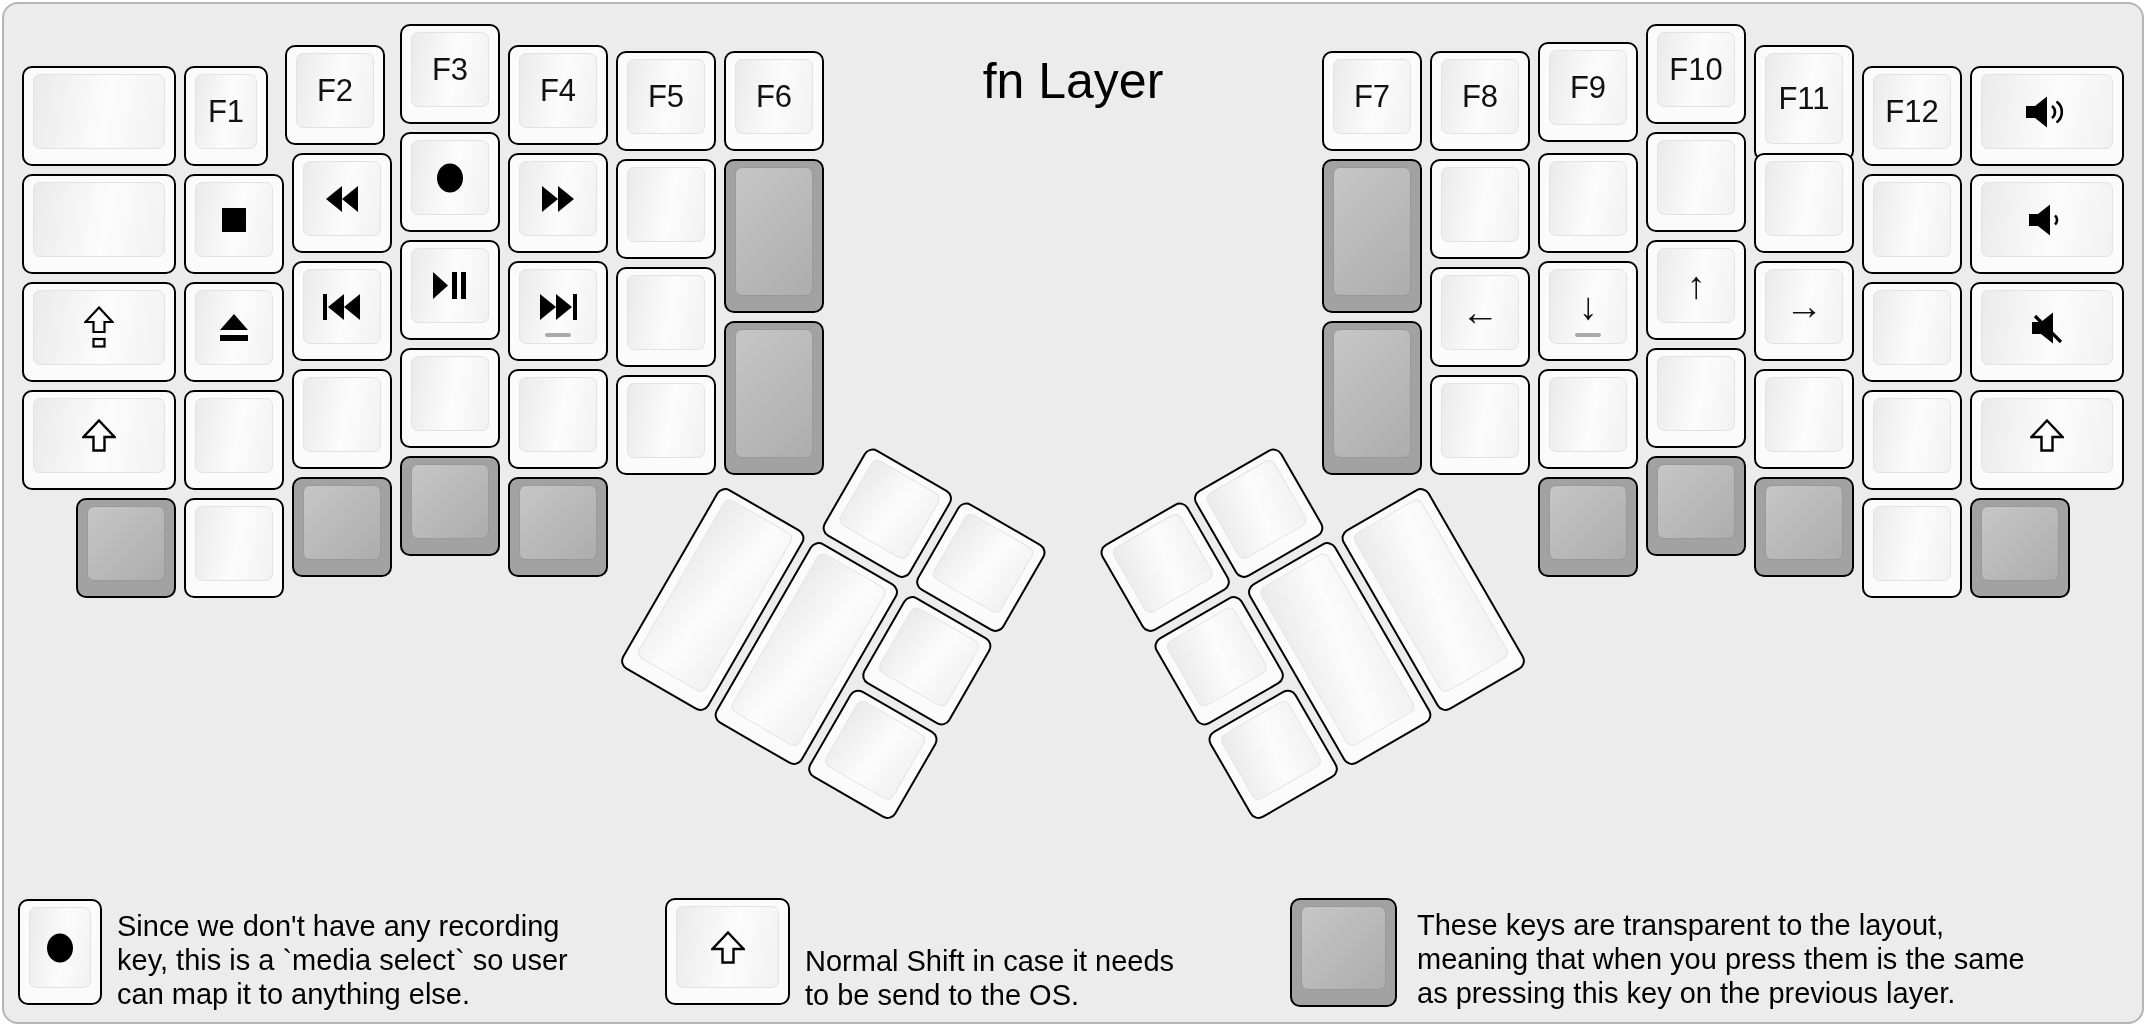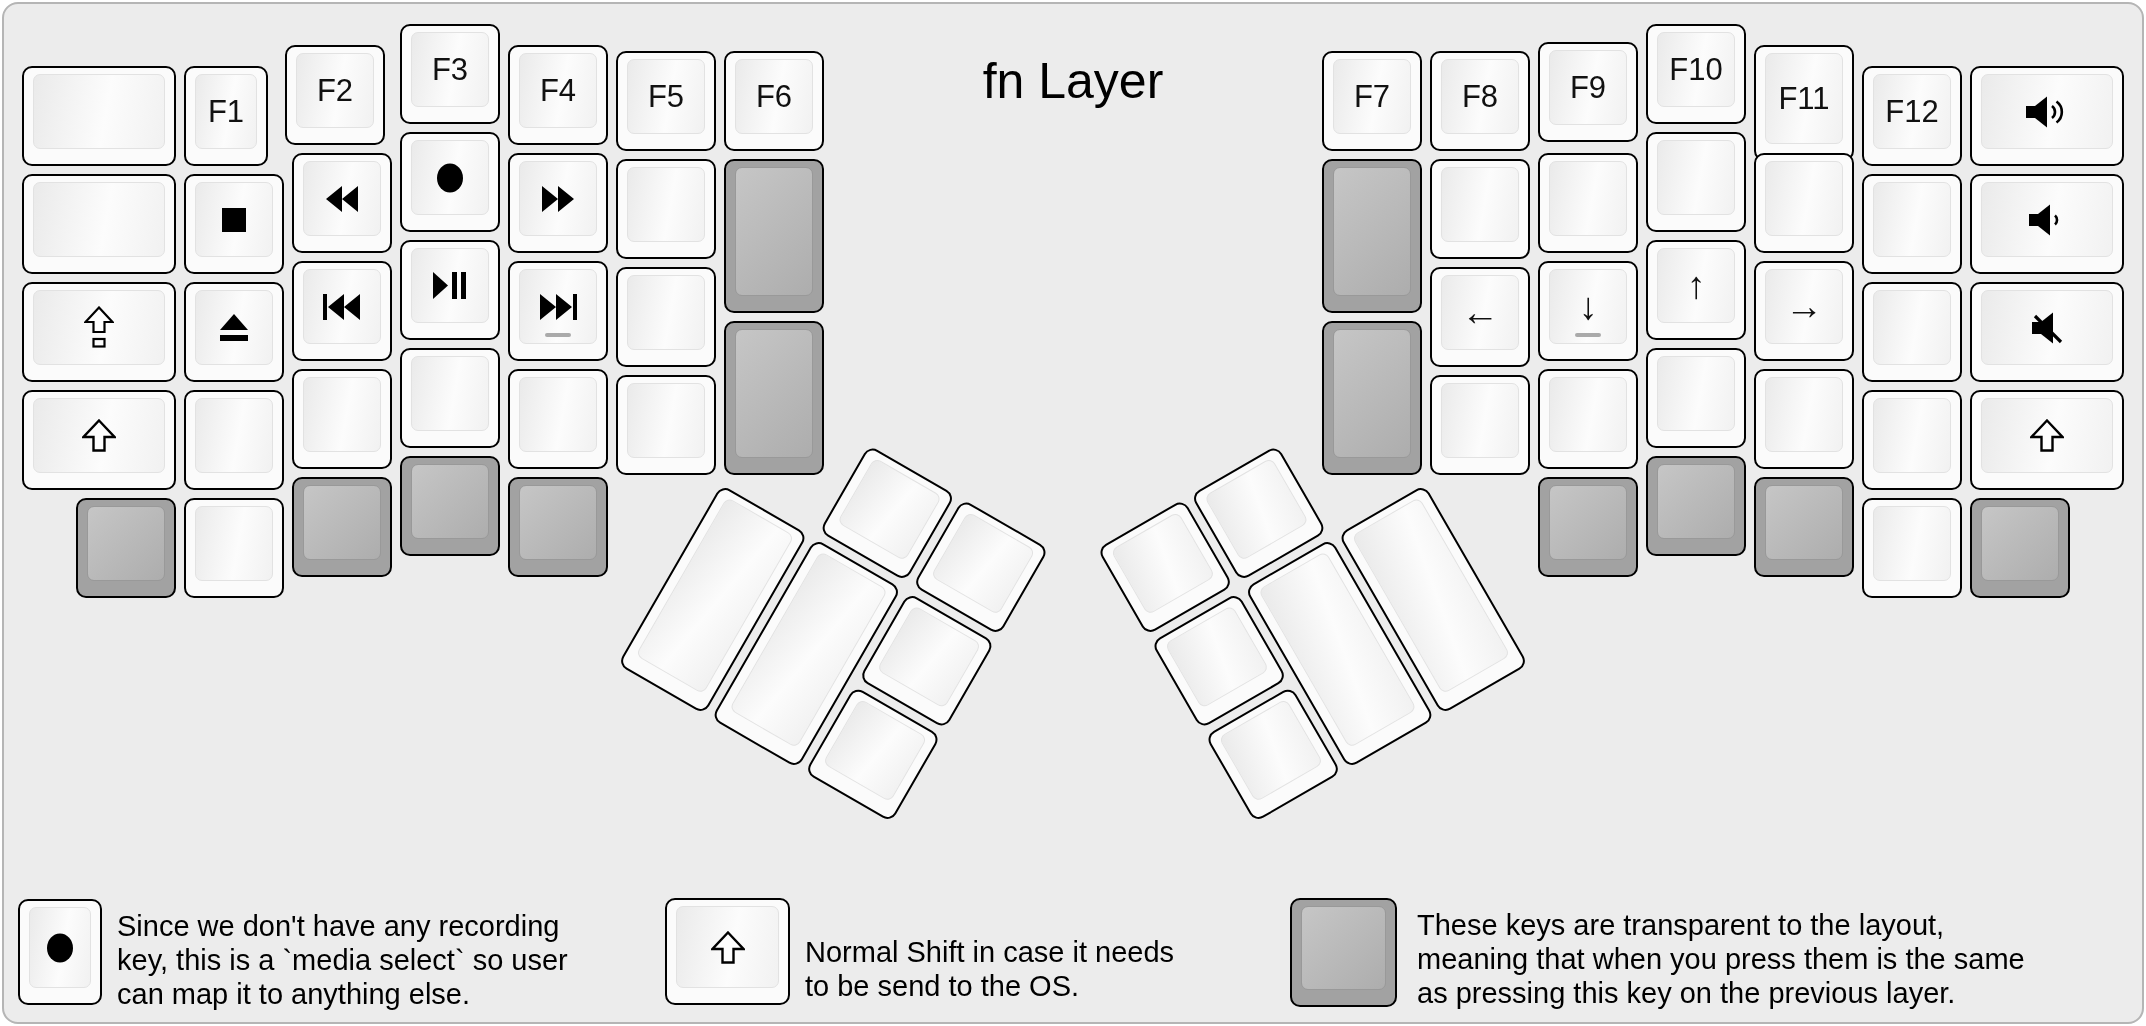--- a/index.html
+++ b/index.html
@@ -416,21 +416,21 @@
       <div class="legend-item" style="left: 665px; top: 898px;">
         <div class="key white" style="left: 0px; top: 0px; width: 125px; height: 107px;">
           <div class="keytop">
             <span class="kicon">
               <svg width="34" height="33" viewBox="0 0 34 33">
                 <path d="M17 1.5 L32.5 18 H22.5 V31.5 H11.5 V18 H1.5 Z" fill="#fdfdfd" stroke="#000" stroke-width="2.4"></path>
               </svg>
             </span>
           </div>
         </div>
-        <div class="legend-text" style="left: 140px; top: 37px;">Normal Shift in case it needs<br>to be send to the OS.</div>
+        <div class="legend-text" style="left: 140px; top: 46px;">Normal Shift in case it needs<br>to be send to the OS.</div>
       </div>
       <div class="legend-item" style="left: 1290px; top: 898px;">
         <div class="key gray" style="left: 0px; top: 0px; width: 107px; height: 109px;">
           <div class="keytop"></div>
         </div>
         <div class="legend-text" style="left: 127px; top: 10px;">These keys are transparent to the layout,<br>meaning that when you press them is the same<br>as pressing this key on the previous layer.</div>
       </div>
     </div>
 </div>
 

